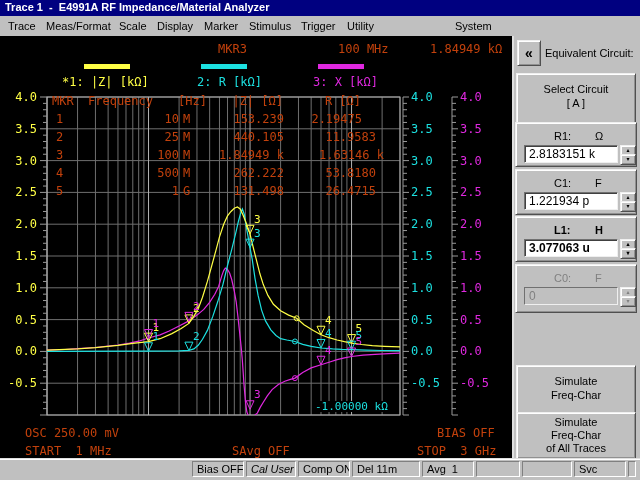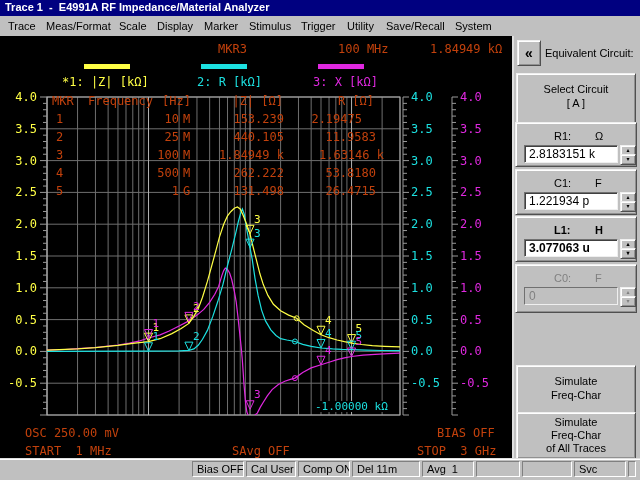--- a/index.html
+++ b/index.html
@@ -55,21 +55,20 @@
 
   <div id="menubar">
       <span class="menu-item" style="left: 6px; top: 0px; position: absolute;">Trace</span>
       <span class="menu-item" style="left: 44px; top: 0px; position: absolute;">Meas/Format</span>
       <span class="menu-item" style="left: 117px; top: 0px; position: absolute;">Scale</span>
       <span class="menu-item" style="left: 155px; top: 0px; position: absolute;">Display</span>
       <span class="menu-item" style="left: 202px; top: 0px; position: absolute;">Marker</span>
       <span class="menu-item" style="left: 247px; top: 0px; position: absolute;">Stimulus</span>
       <span class="menu-item" style="left: 299px; top: 0px; position: absolute;">Trigger</span>
       <span class="menu-item" style="left: 345px; top: 0px; position: absolute;">Utility</span>
-      <span class="menu-item" style="left: 384px; top: 0px; position: absolute;">Save/Recall</span>
       <span class="menu-item" style="left: 453px; top: 0px; position: absolute;">System</span>
     </div>
 
   <div id="screen">
 
     <span class="ov mono t12 yellow" style="left:218px;top:7px;">MKR3</span>
     <span class="ov mono t12 yellow" style="left:338px;top:7px;">100 MHz</span>
     <span class="ov mono t12 yellow" style="left:430px;top:7px;">1.84949 kΩ</span>
 
     <div id="legend">
@@ -77,23 +76,23 @@
         <span class="ov mono t12" style="left: 62px; top: 40px; position: absolute; color: rgb(255, 255, 69);">*1: |Z| [kΩ]</span>
         <span class="legend-bar" style="left: 201px; top: 28px; position: absolute; background: rgb(28, 224, 224);"></span>
         <span class="ov mono t12" style="left: 197px; top: 40px; position: absolute; color: rgb(28, 224, 224);">2: R [kΩ]</span>
         <span class="legend-bar" style="left: 318px; top: 28px; position: absolute; background: rgb(224, 40, 224);"></span>
         <span class="ov mono t12" style="left: 313px; top: 40px; position: absolute; color: rgb(224, 40, 224);">3: X [kΩ]</span>
       </div>
 
     <div id="marker-table">
         <span class="ov mono t12 yellow" style="left: 52px; top: 59px; position: absolute;">MKR</span>
         <span class="ov mono t12 yellow" style="left: 88px; top: 59px; position: absolute;">Frequency</span>
-        <span class="ov mono t12 yellow" style="left: 100px; top: 59px; position: absolute; width: 91px; text-align: right;">[Hz]</span>
+        <span class="ov mono t12 yellow" style="left: 100px; top: 59px; position: absolute; width: 91px; text-align: right; padding-left: 16px;">[Hz]</span>
         <span class="ov mono t12 yellow" style="left: 183px; top: 59px; position: absolute; width: 100px; text-align: right;">|Z| [Ω]</span>
-        <span class="ov mono t12 yellow" style="left: 274px; top: 59px; position: absolute; width: 100px; text-align: right;">R [Ω]</span>
+        <span class="ov mono t12 yellow" style="left: 261px; top: 59px; position: absolute; width: 100px; text-align: right;">R [Ω]</span>
         <span class="ov mono t12 yellow" style="left: 56px; top: 77px; position: absolute;">1</span>
         <span class="ov mono t12 yellow" style="left: 88px; top: 77px; position: absolute; width: 91px; text-align: right;">10</span>
         <span class="ov mono t12 yellow" style="left: 183px; top: 77px; position: absolute;">M</span>
         <span class="ov mono t12 yellow" style="left: 184px; top: 77px; position: absolute; width: 100px; text-align: right;">153.239</span>
         <span class="ov mono t12 yellow" style="left: 262px; top: 77px; position: absolute; width: 100px; text-align: right;">2.19475</span>
         <span class="ov mono t12 yellow" style="left: 56px; top: 95px; position: absolute;">2</span>
         <span class="ov mono t12 yellow" style="left: 88px; top: 95px; position: absolute; width: 91px; text-align: right;">25</span>
         <span class="ov mono t12 yellow" style="left: 183px; top: 95px; position: absolute;">M</span>
         <span class="ov mono t12 yellow" style="left: 184px; top: 95px; position: absolute; width: 100px; text-align: right;">440.105</span>
         <span class="ov mono t12 yellow" style="left: 276px; top: 95px; position: absolute; width: 100px; text-align: right;">11.9583</span>
@@ -438,21 +437,21 @@
           </span>
         </div>
       </div>
 
     <div id="btn-sim" class="raised btn" style="position:absolute;left:4px;top:329px;width:118px;height:40px;padding-top:8px;line-height:14px;">Simulate<br>Freq-Char</div>
     <div id="btn-simall" class="raised btn" style="position:absolute;left:4px;top:376px;width:118px;height:42px;padding-top:3px;line-height:13px;">Simulate<br>Freq-Char<br>of All Traces</div>
   </div>
 
   <div id="taskbar">
       <span class="tb-cell" style="left: 192px; width: 46px; position: absolute;">Bias OFF</span>
-      <span class="tb-cell" style="left: 246px; width: 44px; position: absolute;">Cal User</span>
+      <span class="tb-cell" style="left: 246px; width: 44px; position: absolute; font-style: italic;">Cal User</span>
       <span class="tb-cell" style="left: 298px; width: 46px; position: absolute;">Comp ON</span>
       <span class="tb-cell" style="left: 352px; width: 62px; position: absolute;">Del 11m</span>
       <span class="tb-cell" style="left: 422px; width: 46px; position: absolute;">Avg  1</span>
       <span class="tb-cell" style="left: 476px; width: 38px; position: absolute;"></span>
       <span class="tb-cell" style="left: 522px; width: 44px; position: absolute;"></span>
       <span class="tb-cell" style="left: 574px; width: 46px; position: absolute;">Svc</span>
       <span class="tb-cell" style="left: 628px; width: 2px; position: absolute;"></span>
     </div>
 </div>
 

